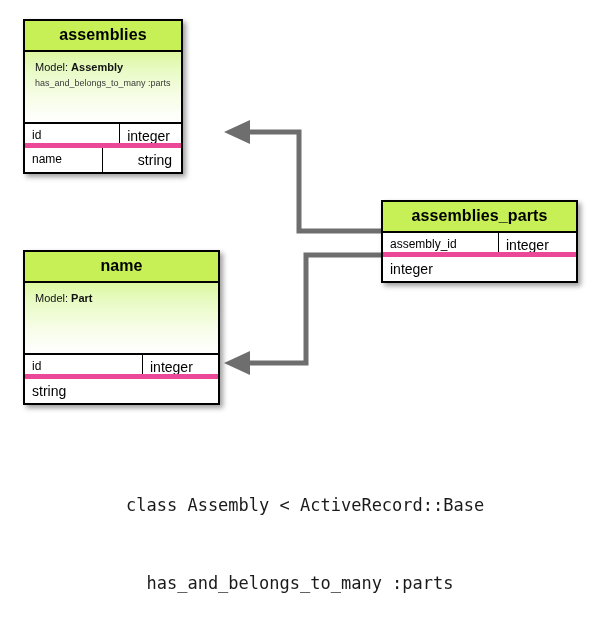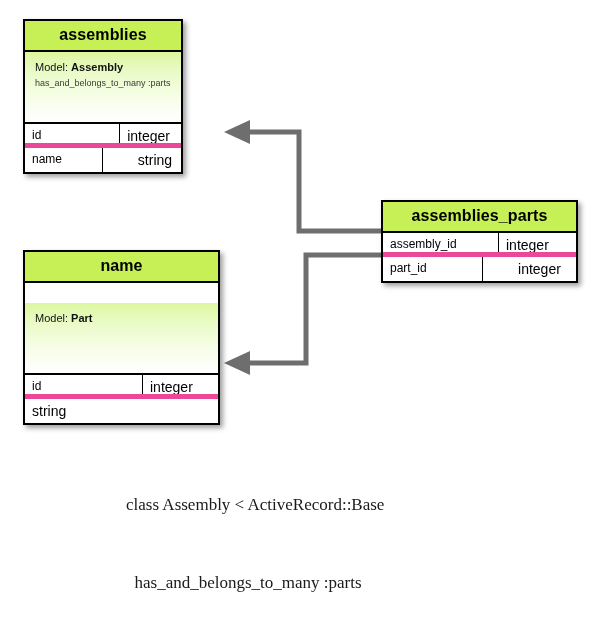--- a/index.html
+++ b/index.html
@@ -91,21 +91,21 @@
   }
 
   
   #entity-assemblies { left: 23px; top: 19px; width: 160px; }
   #entity-assemblies .entity-model { height: 72px; }
   #entity-assemblies .field-name { width: 118px; }
   #entity-assemblies .field-type { width: 75px; }
 
   
   #entity-parts { left: 23px; top: 250px; width: 197px; }
-  #entity-parts .entity-model { height: 72px; margin-top: 20px; }
+  #entity-parts .entity-model { height: 72px; }
   #entity-parts .field-name { width: 118px; }
   #entity-parts .field-type { width: 75px; }
 
   
   #entity-assemblies-parts { left: 381px; top: 200px; width: 197px; }
   #entity-assemblies-parts .entity-title { border-bottom: 2px solid #000000; }
   #entity-assemblies-parts .field-name { width: 116px; }
   #entity-assemblies-parts .field-type { width: 75px; }
 
   
@@ -122,21 +122,21 @@
   #code-block {
     position: absolute;
     left: 126px;
     top: 440px;
     font-family: "DejaVu Sans Mono", "Liberation Mono", monospace;
     font-size: 17px;
     line-height: 26px;
     color: #1a1a1a;
     white-space: pre;
   }
-  .code-line { white-space: pre; font-family: Liberation Serif, serif; }
+  .code-line { white-space: pre; }
 </style>
 </head>
 <body>
 
 <svg id="connector-layer" viewBox="0 0 616 634" width="616" height="634" xmlns="http://www.w3.org/2000/svg">
 
   <g>
     <path d="M 381 231 L 299 231 L 299 132 L 248 132" fill="none" stroke="#6e6e6e" stroke-width="5" stroke-linecap="butt" stroke-linejoin="miter"></path>
     <polygon points="224,132 250,120 250,144" fill="#6e6e6e"></polygon>
   </g>
@@ -177,21 +177,20 @@
   </div>
 </div>
 
 <div class="entity" id="entity-assemblies-parts">
   <div class="entity-title">assemblies_parts</div>
   <div class="field-row">
     <div class="field-name">assembly_id</div>
     <div class="field-type">integer</div>
   </div>
   <div class="field-row">
-    <div class="field-name">part_id</div>
     <div class="field-type">integer</div>
   </div>
 </div>
 
 <div id="code-block">
   <div class="code-line">class Assembly &lt; ActiveRecord::Base</div>
   <div class="code-line">  has_and_belongs_to_many :parts</div>
   
   
   

